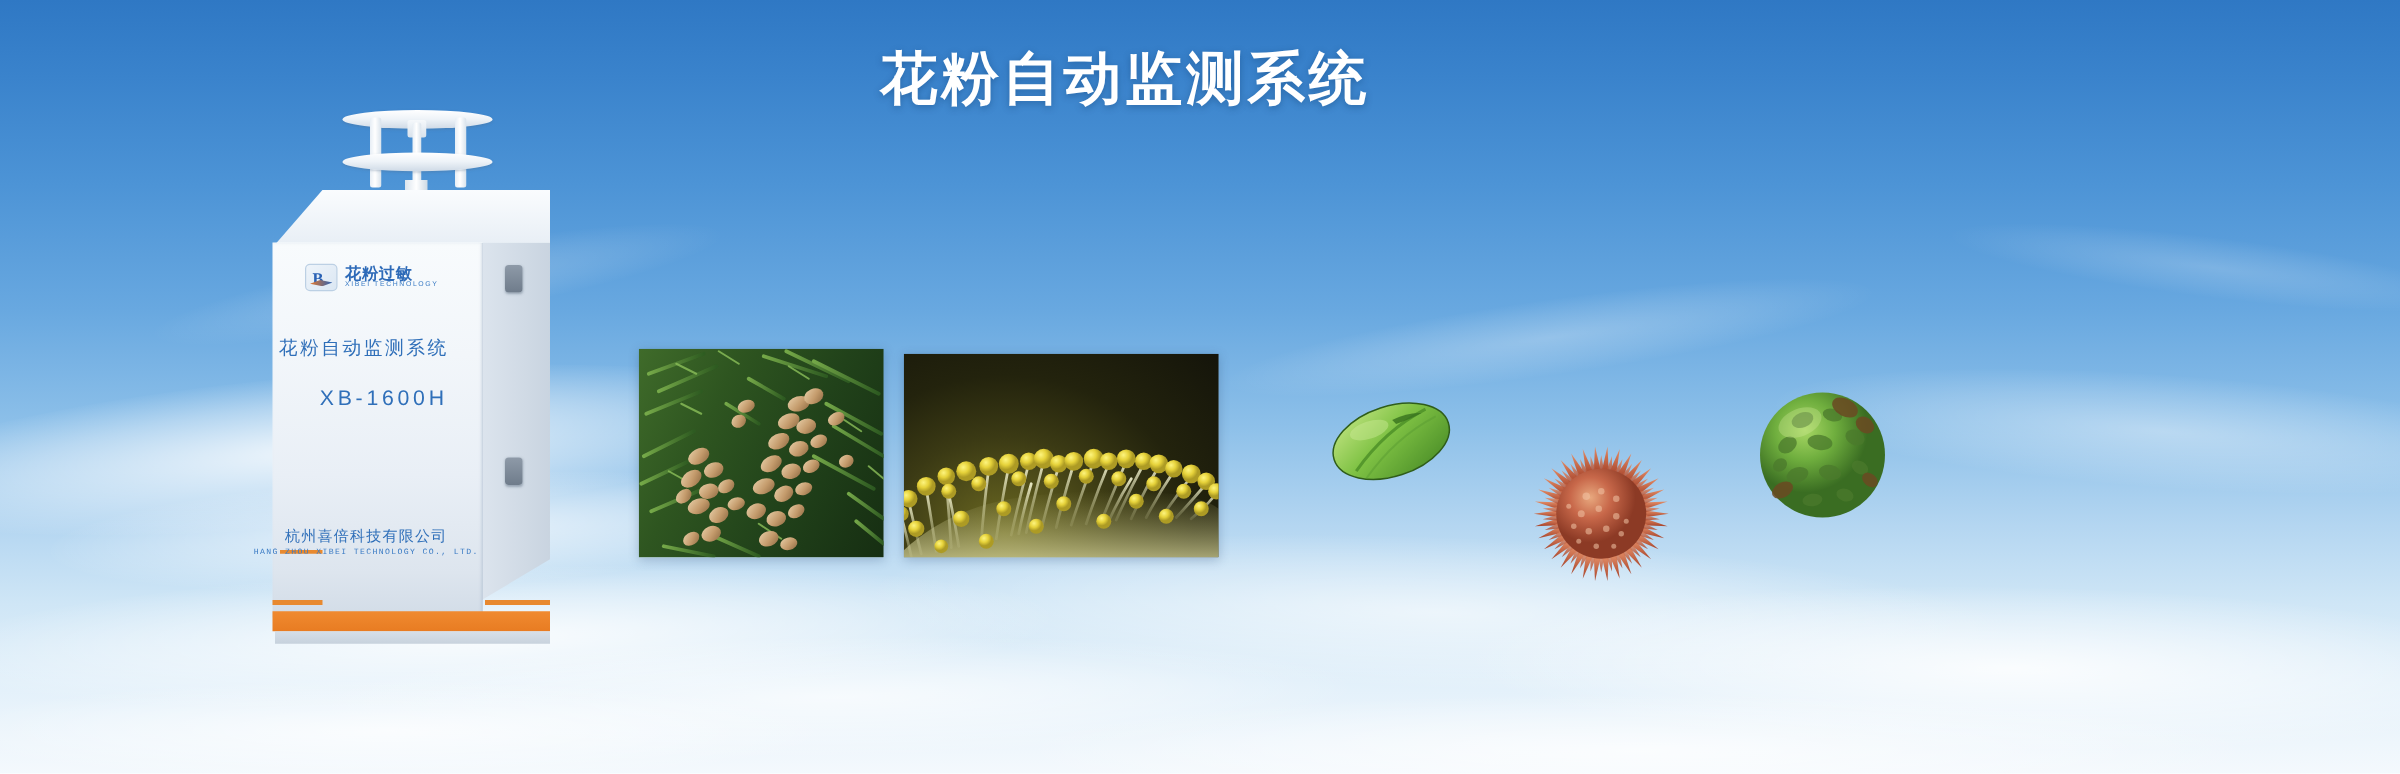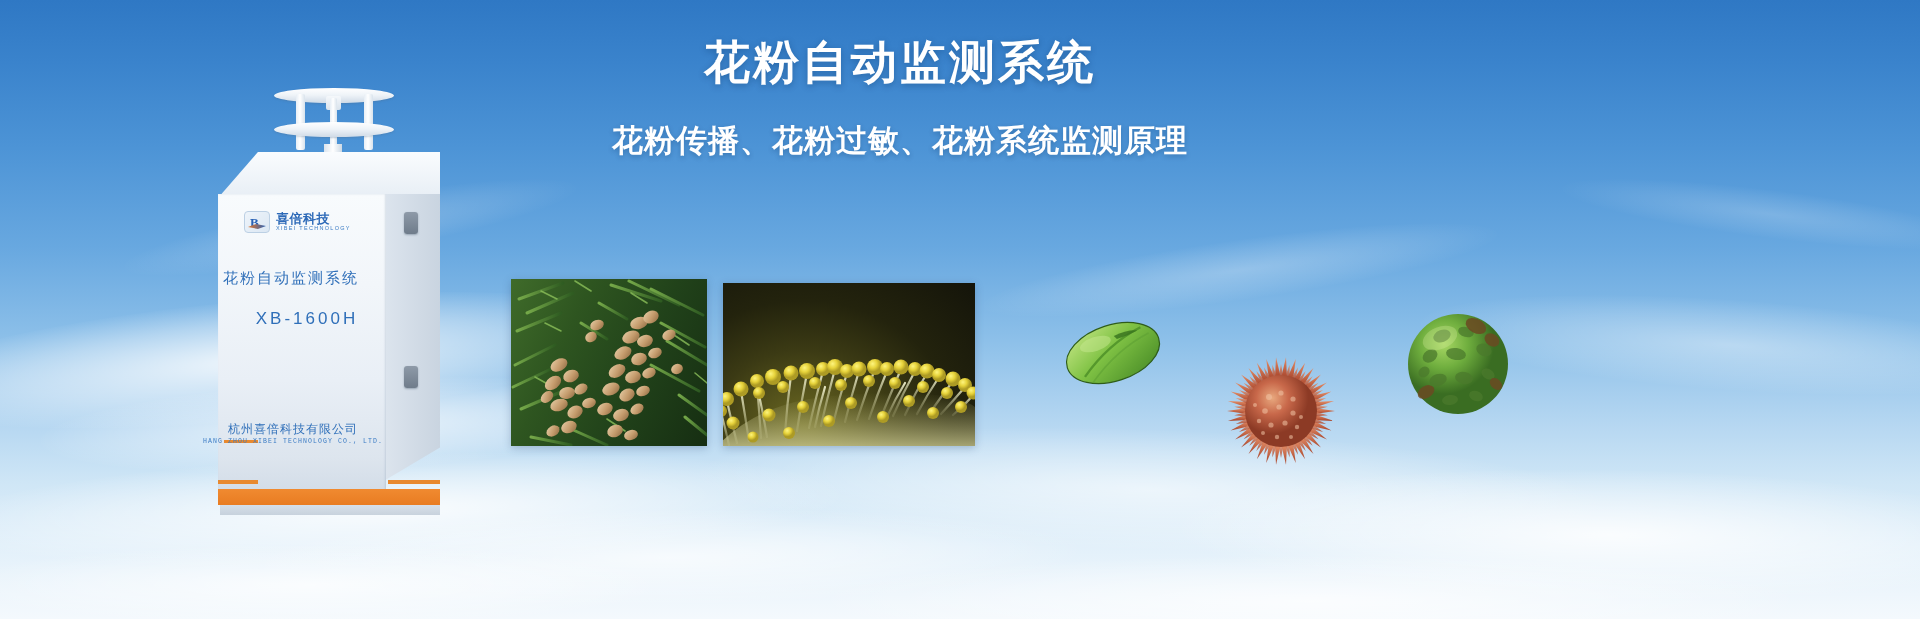--- a/index.html
+++ b/index.html
@@ -234,21 +234,20 @@
   <div class="cloud c6"></div>
   <div class="cloud c7"></div>
   <div class="cloud c8"></div>
   <div class="cloud c9"></div>
   <div class="cloud c10"></div>
   <div class="cloud c11"></div>
   <div class="cloud c12"></div>
 
   <div class="headings">
     <div class="title-main">花粉自动监测系统</div>
-    <div class="title-tags">花粉传播、花粉过敏、花粉系统监测原理</div>
   </div>
 
   <div class="device">
 
     <div class="inlet">
       <div class="disc disc-top"></div>
       <div class="nub"></div>
       <div class="inlet-post post-l"></div>
       <div class="inlet-post post-c"></div>
       <div class="inlet-post post-r"></div>
@@ -262,21 +261,21 @@
 
     <div class="latch latch-top"></div>
     <div class="latch latch-bot"></div>
 
     <div class="dev-logo">
       <div class="logo-mark">
         <span class="lm-b">B</span>
         <span class="lm-sw"></span>
       </div>
       <div>
-        <div class="logo-txt-cn">喜倍科技</div>
+        <div class="logo-txt-cn">花粉过敏</div>
         <div class="logo-txt-en">XIBEI  TECHNOLOGY</div>
       </div>
     </div>
 
     <div class="dev-line1">花粉自动监测系统</div>
     <div class="dev-line2">XB-1600H</div>
 
     <div class="dev-rule"></div>
     <div class="dev-corp-cn">杭州喜倍科技有限公司</div>
     <div class="dev-corp-en">HANG ZHOU XIBEI TECHNOLOGY CO., LTD.</div>

